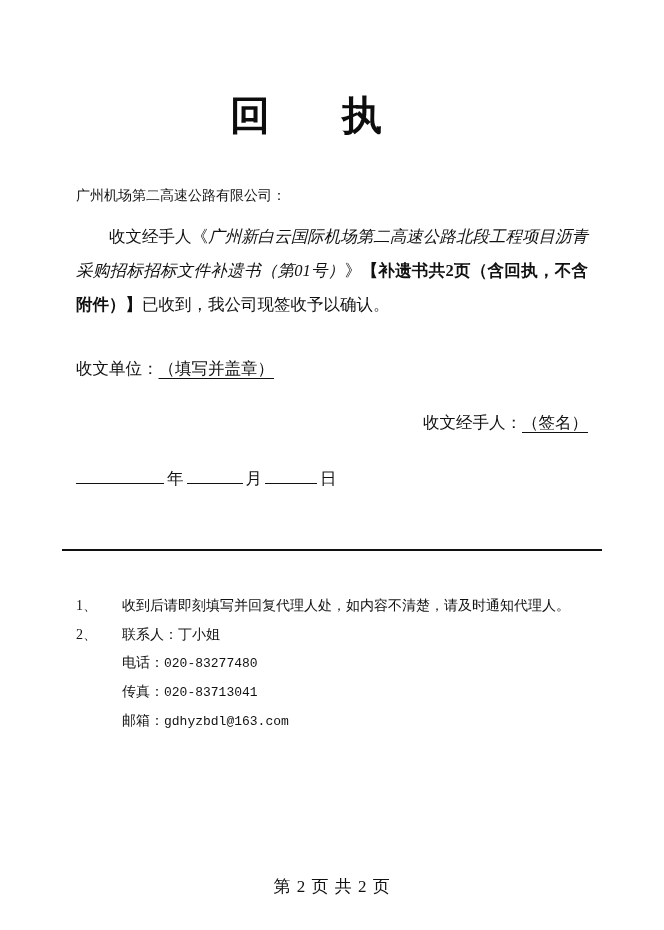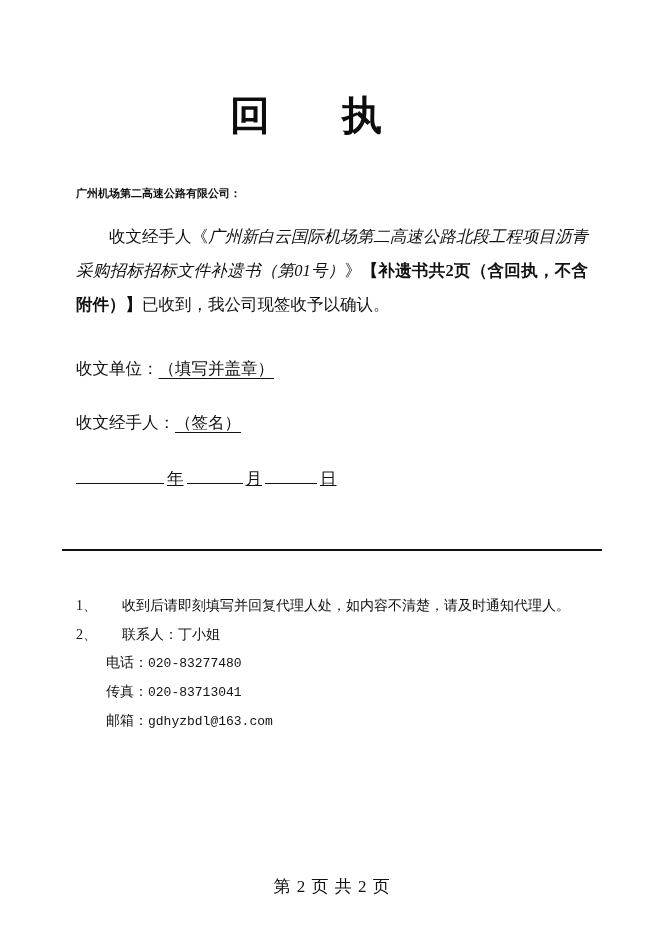--- a/index.html
+++ b/index.html
@@ -34,23 +34,22 @@
     text-indent: 72px;
     color: #0d0d0d;
   }
   .body-block {
     position: absolute;
     left: 76px;
     width: 512px;
   }
   .addressee {
     top: 185px;
-    font-size: 11px;
+    font-size: 14px;
     line-height: 1.6;
-    font-weight: bold;
   }
   .para {
     top: 220px;
     font-size: 16.5px;
     line-height: 2.05;
     text-align: justify;
   }
   .para .indent {
     display: inline-block;
     width: 33px;
@@ -60,22 +59,22 @@
   }
   .italic-title {
     font-style: italic;
     font-weight: 400;
   }
   .field-row {
     font-size: 16.5px;
     line-height: 1.6;
   }
   .f1 { top: 356px; }
-  .f2 { top: 410px; }
-  .f3 { top: 466px; text-decoration: underline; }
+  .f2 { top: 410px; text-align: right; }
+  .f3 { top: 466px; }
   .underline {
     text-decoration: underline;
     text-underline-offset: 4px;
   }
   .blank-long {
     display: inline-block;
     width: 88px;
     border-bottom: 1.2px solid #111;
     height: 15px;
   }
@@ -115,21 +114,21 @@
     align-items: flex-start;
   }
   .note-num {
     width: 46px;
     flex: 0 0 46px;
   }
   .note-text {
     flex: 1;
   }
   .contact-lines {
-    margin-left: 30px;
+    margin-left: 46px;
   }
   .contact-line {
     font-size: 14px;
     line-height: 2.05;
   }
   .mono {
     font-family: "Liberation Mono", "DejaVu Sans Mono", monospace;
     font-size: 13px;
   }
   .footer {

